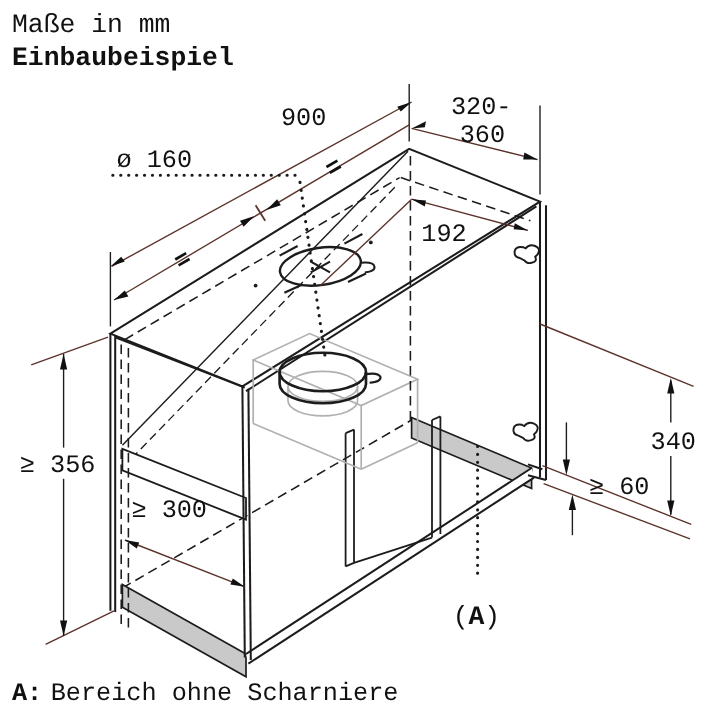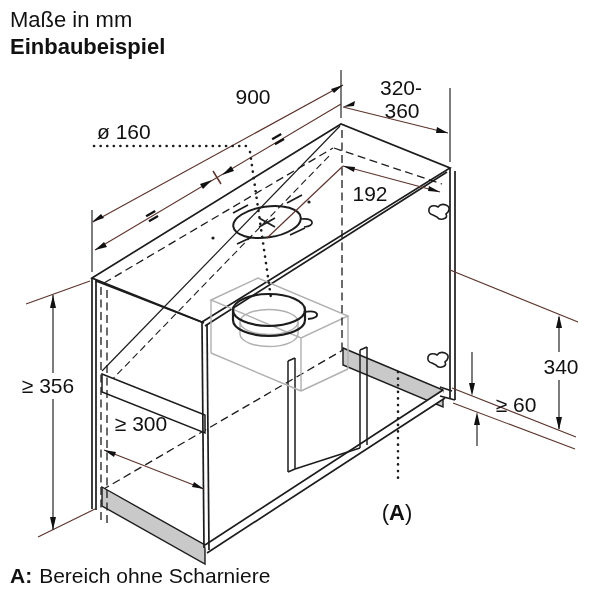--- a/index.html
+++ b/index.html
@@ -1,17 +1,17 @@
 <!DOCTYPE html>
 <html><head>
 <meta charset="utf-8">
 <style>
   html,body{margin:0;padding:0;background:#ffffff;}
   .stage{position:relative;width:600px;height:600px;background:#ffffff;overflow:hidden;
-         font-family:Liberation Sans, sans-serif;}
+         font-family:Liberation Mono, monospace;}
   svg{display:block}
   text{fill:#111;}
   .t-reg{font-size:22px;}
   .t-bold{font-size:22px;font-weight:bold;}
   .dim{font-size:21px;}
   .dimb{font-size:21px;font-weight:bold;}
   .cap{font-size:21px;}
 </style>
 </head>
 <body>

